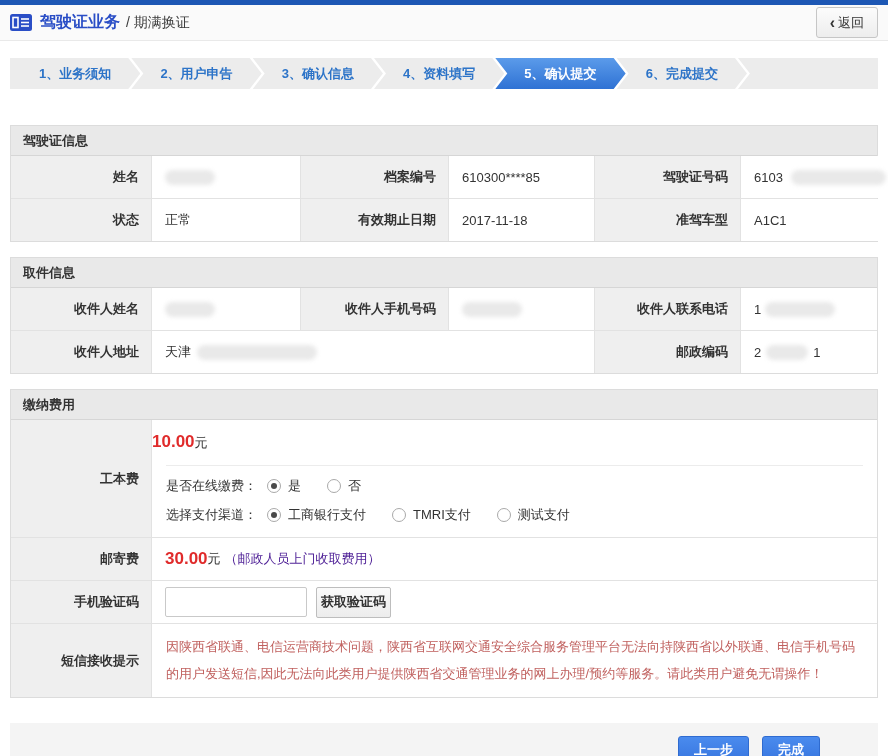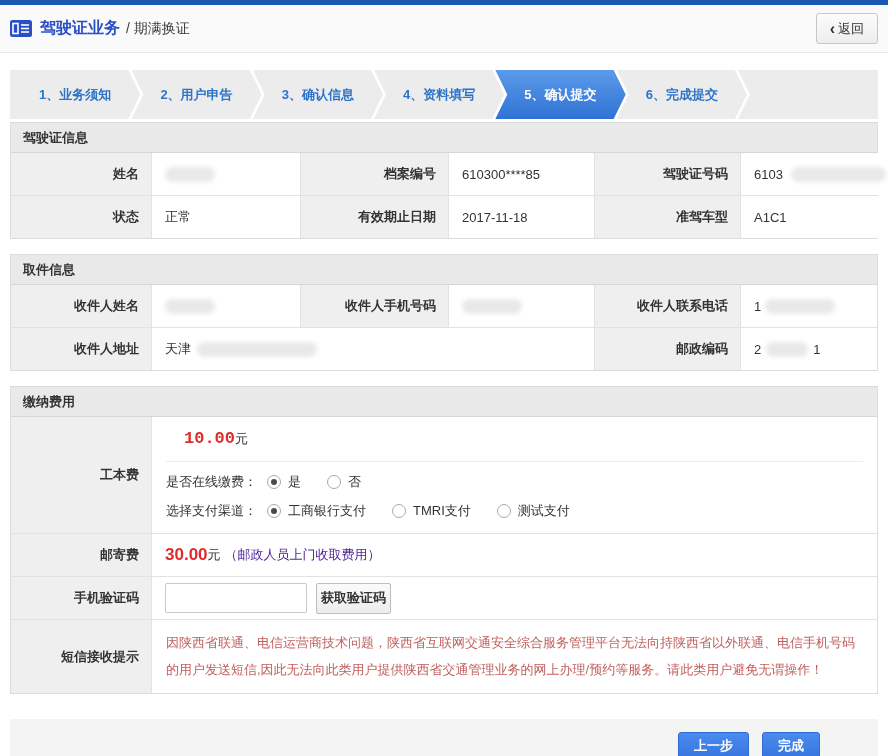--- a/index.html
+++ b/index.html
@@ -4,35 +4,35 @@
 <style>
   * { margin:0; padding:0; box-sizing:border-box; }
   body {
     width:888px; height:756px; overflow:hidden; background:#fff;
     font-family:"Liberation Sans","DejaVu Sans",sans-serif; color:#333;
   }
   
   .topbar { height:5px; background:#1d57b4; }
   
   .header {
-    height:48px; background:#fafafa; border-bottom:1px solid #e9e9e9;
+    height:36px; background:#fafafa; border-bottom:1px solid #e9e9e9;
     display:flex; align-items:center; padding:0 10px;
   }
   .hdr-icon { width:22px; height:17px; margin-right:8px; flex:0 0 auto; }
   .hdr-title { color:#2a4ec6; font-size:16px; font-weight:bold; margin-right:6px; }
   .hdr-sub { color:#3a3a3a; font-size:14px; }
   .back-btn {
     margin-left:auto; background:linear-gradient(#fcfcfc,#ededed);
     border:1px solid #c6c6c6; border-radius:3px; height:31px; padding:0 13px;
     font-size:13px; color:#333; display:flex; align-items:center; cursor:pointer;
     font-family:inherit;
   }
   .back-btn .chev { font-size:16px; font-weight:bold; margin-right:3px; line-height:1; }
   
-  .steps { margin:17px 10px 3px; display:flex; height:49px; }
+  .steps { margin:17px 10px 36px; display:flex; height:31px; }
   .step {
     flex:1 1 0; display:flex; align-items:center; justify-content:center;
     background:#ececec; color:#2d74c8; font-weight:bold; font-size:13px;
     clip-path:polygon(12px 50%, 0 0, calc(100% - 12px) 0, 100% 50%, calc(100% - 12px) 100%, 0 100%);
     margin-left:-9px; cursor:pointer; white-space:nowrap;
   }
   .step.first { margin-left:0; clip-path:polygon(0 0, calc(100% - 12px) 0, 100% 50%, calc(100% - 12px) 100%, 0 100%); }
   .step.active { background:linear-gradient(180deg,#5b9bea,#2f72d4); color:#fff; }
   .step-filler {
     flex:0 0 140px; background:#ececec; margin-left:-9px;
@@ -51,21 +51,21 @@
   .lbl { background:#efefef; justify-content:flex-end; text-align:right; padding:0 12px; font-weight:bold; color:#333; }
   .val { background:#fff; padding:0 13px; color:#333; }
   .span3 { grid-column:2 / 5; }
   
   .blur { display:inline-block; height:15px; background:#e9e9e9; border-radius:8px; filter:blur(2px); vertical-align:middle; }
   .w50 { width:50px; } .w60 { width:60px; }
   .w95 { width:95px; margin:0 8px; } .w120 { width:120px; margin-left:6px; }
   .w70 { width:70px; margin-left:4px; } .w42 { width:42px; margin:0 5px; }
   
   .fee-cell { display:block; background:#fff; padding:0; }
-  .fee-amount { padding:12px 32px 13px; font-size:13px;font-family:Liberation Mono, monospace; }
+  .fee-amount { padding:12px 0 13px; font-size:13px; }
   .amount { color:#e02b2b; font-weight:bold; font-size:17px; }
   .fee-divider { border-top:1px solid #ececec; margin:0 14px 0 14px; }
   .pay-row { display:flex; align-items:center; padding:11px 14px 0; font-size:13px; color:#333;text-align:center; }
   .pay-row:last-child { padding-bottom:13px; }
   .pay-q { margin-right:10px; }
   .radio-opt { display:flex; align-items:center; margin-right:26px; cursor:pointer; }
   .radio { width:14px; height:14px; border-radius:50%; border:1px solid #a9a9a9; background:#fff; position:relative; margin-right:7px; flex:0 0 auto; }
   .radio.checked::after { content:''; position:absolute; left:3px; top:3px; right:3px; bottom:3px; border-radius:50%; background:#4a4a4a; }
   .note-red { color:#4c1d95; font-size:13px; margin-left:4px; }
   .code-input { width:142px; height:30px; border:1px solid #c9c9c9; border-radius:2px; font-size:14px; padding:0 8px; font-family:inherit; }

